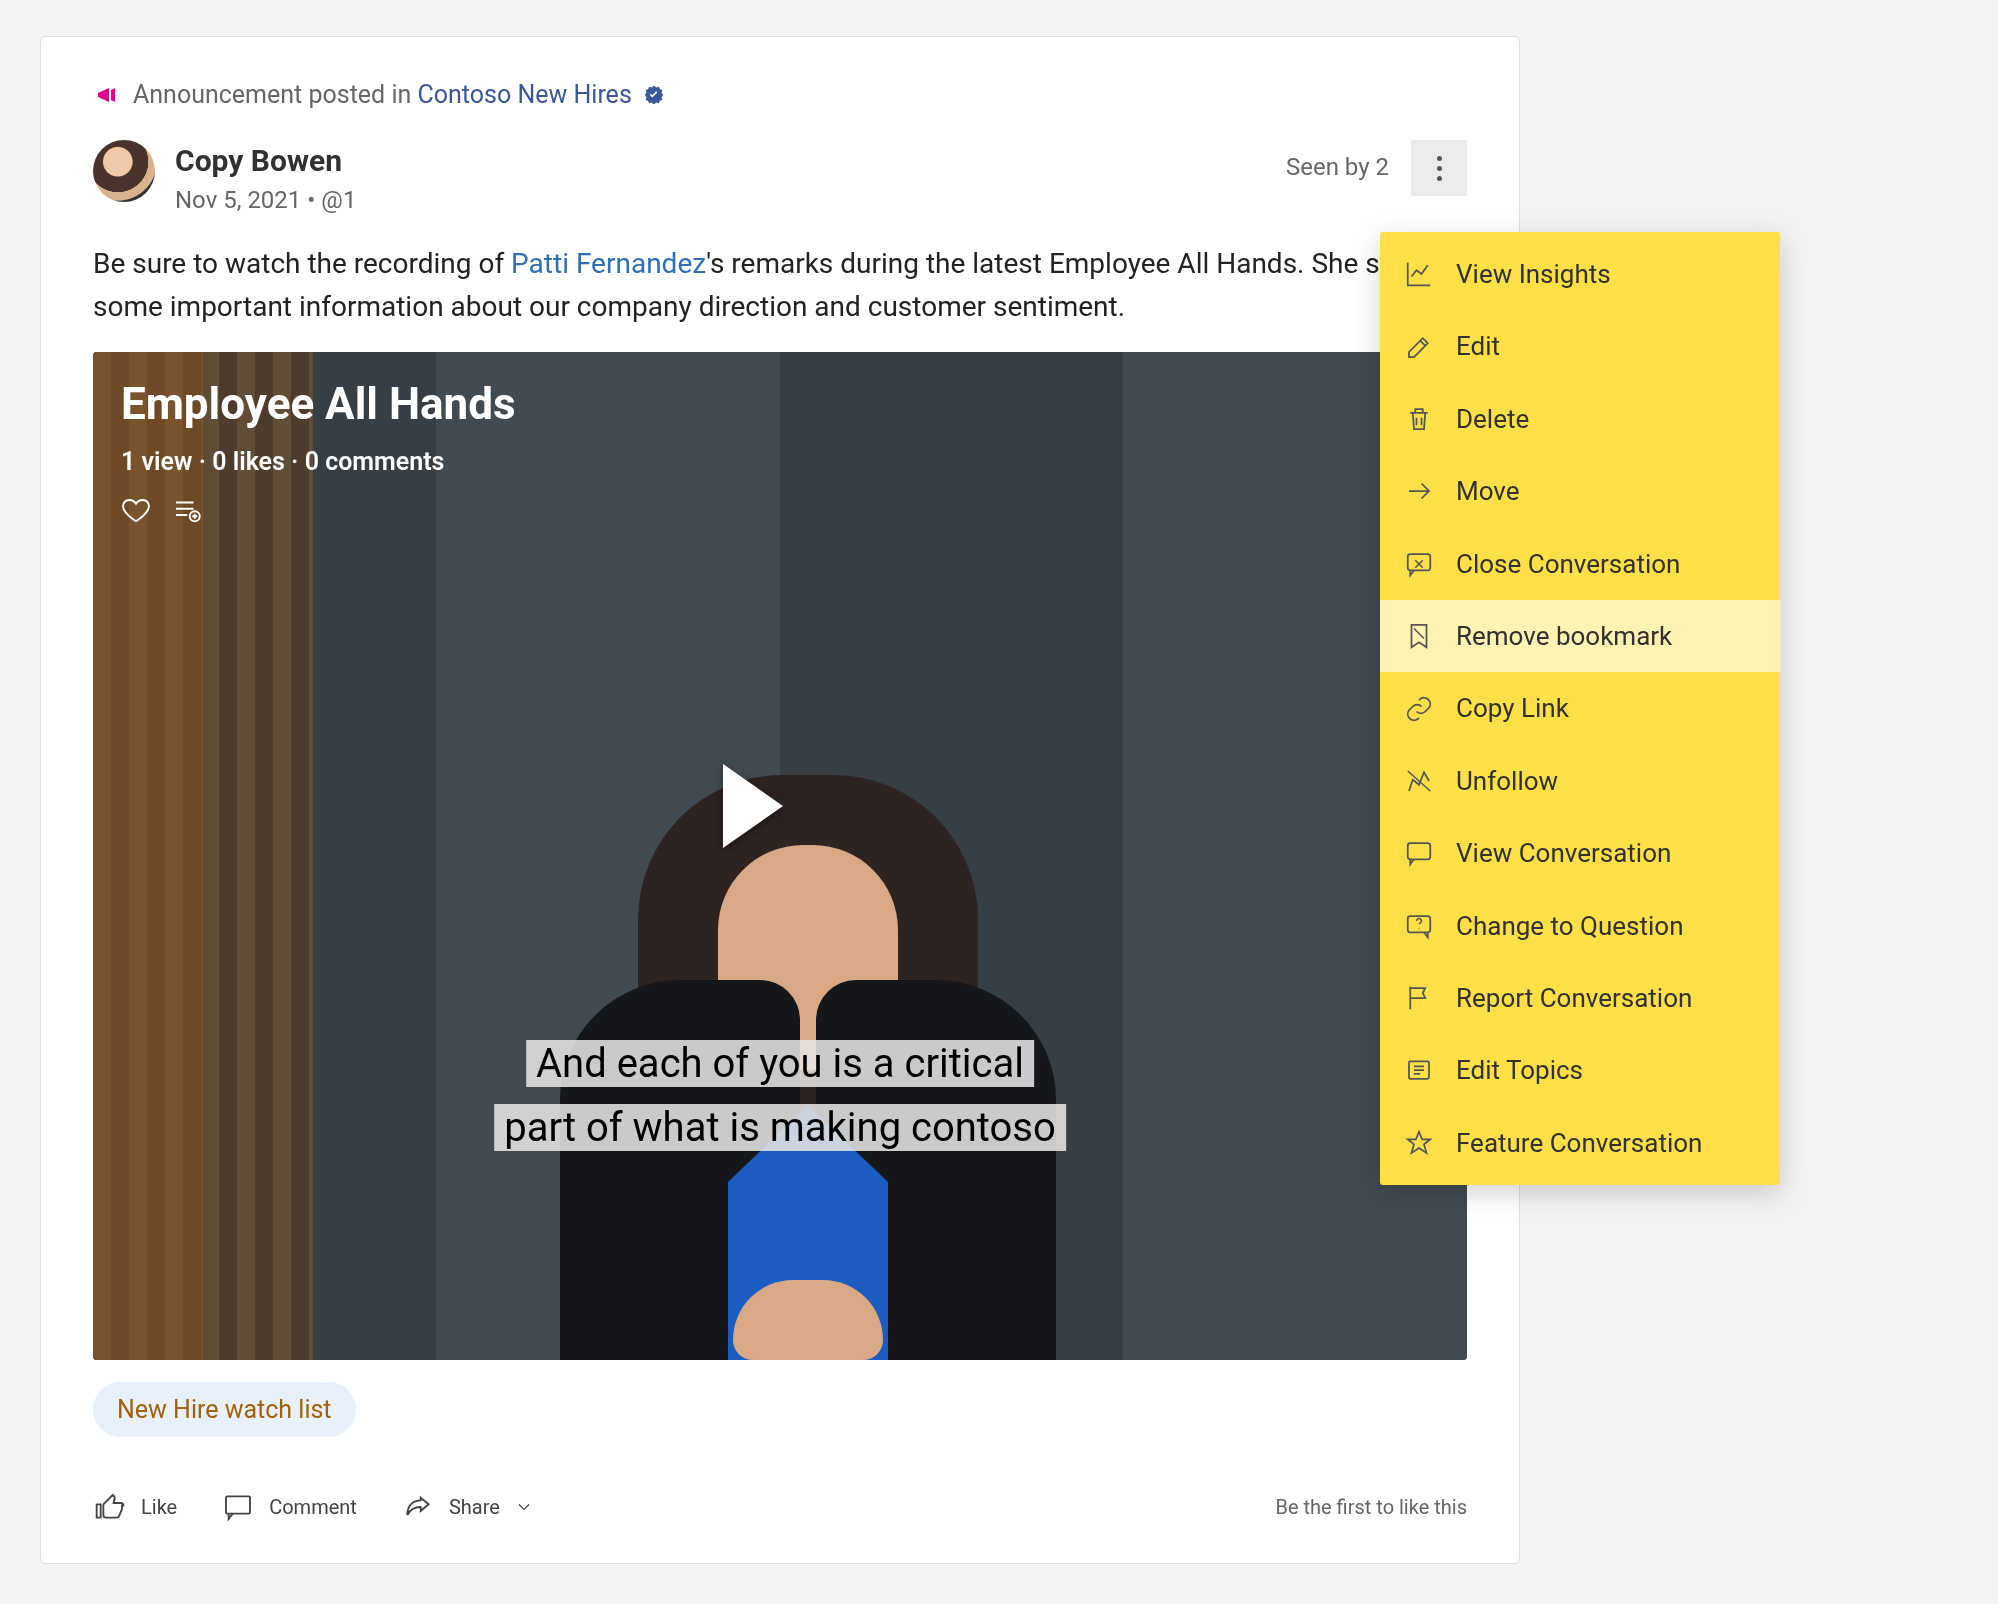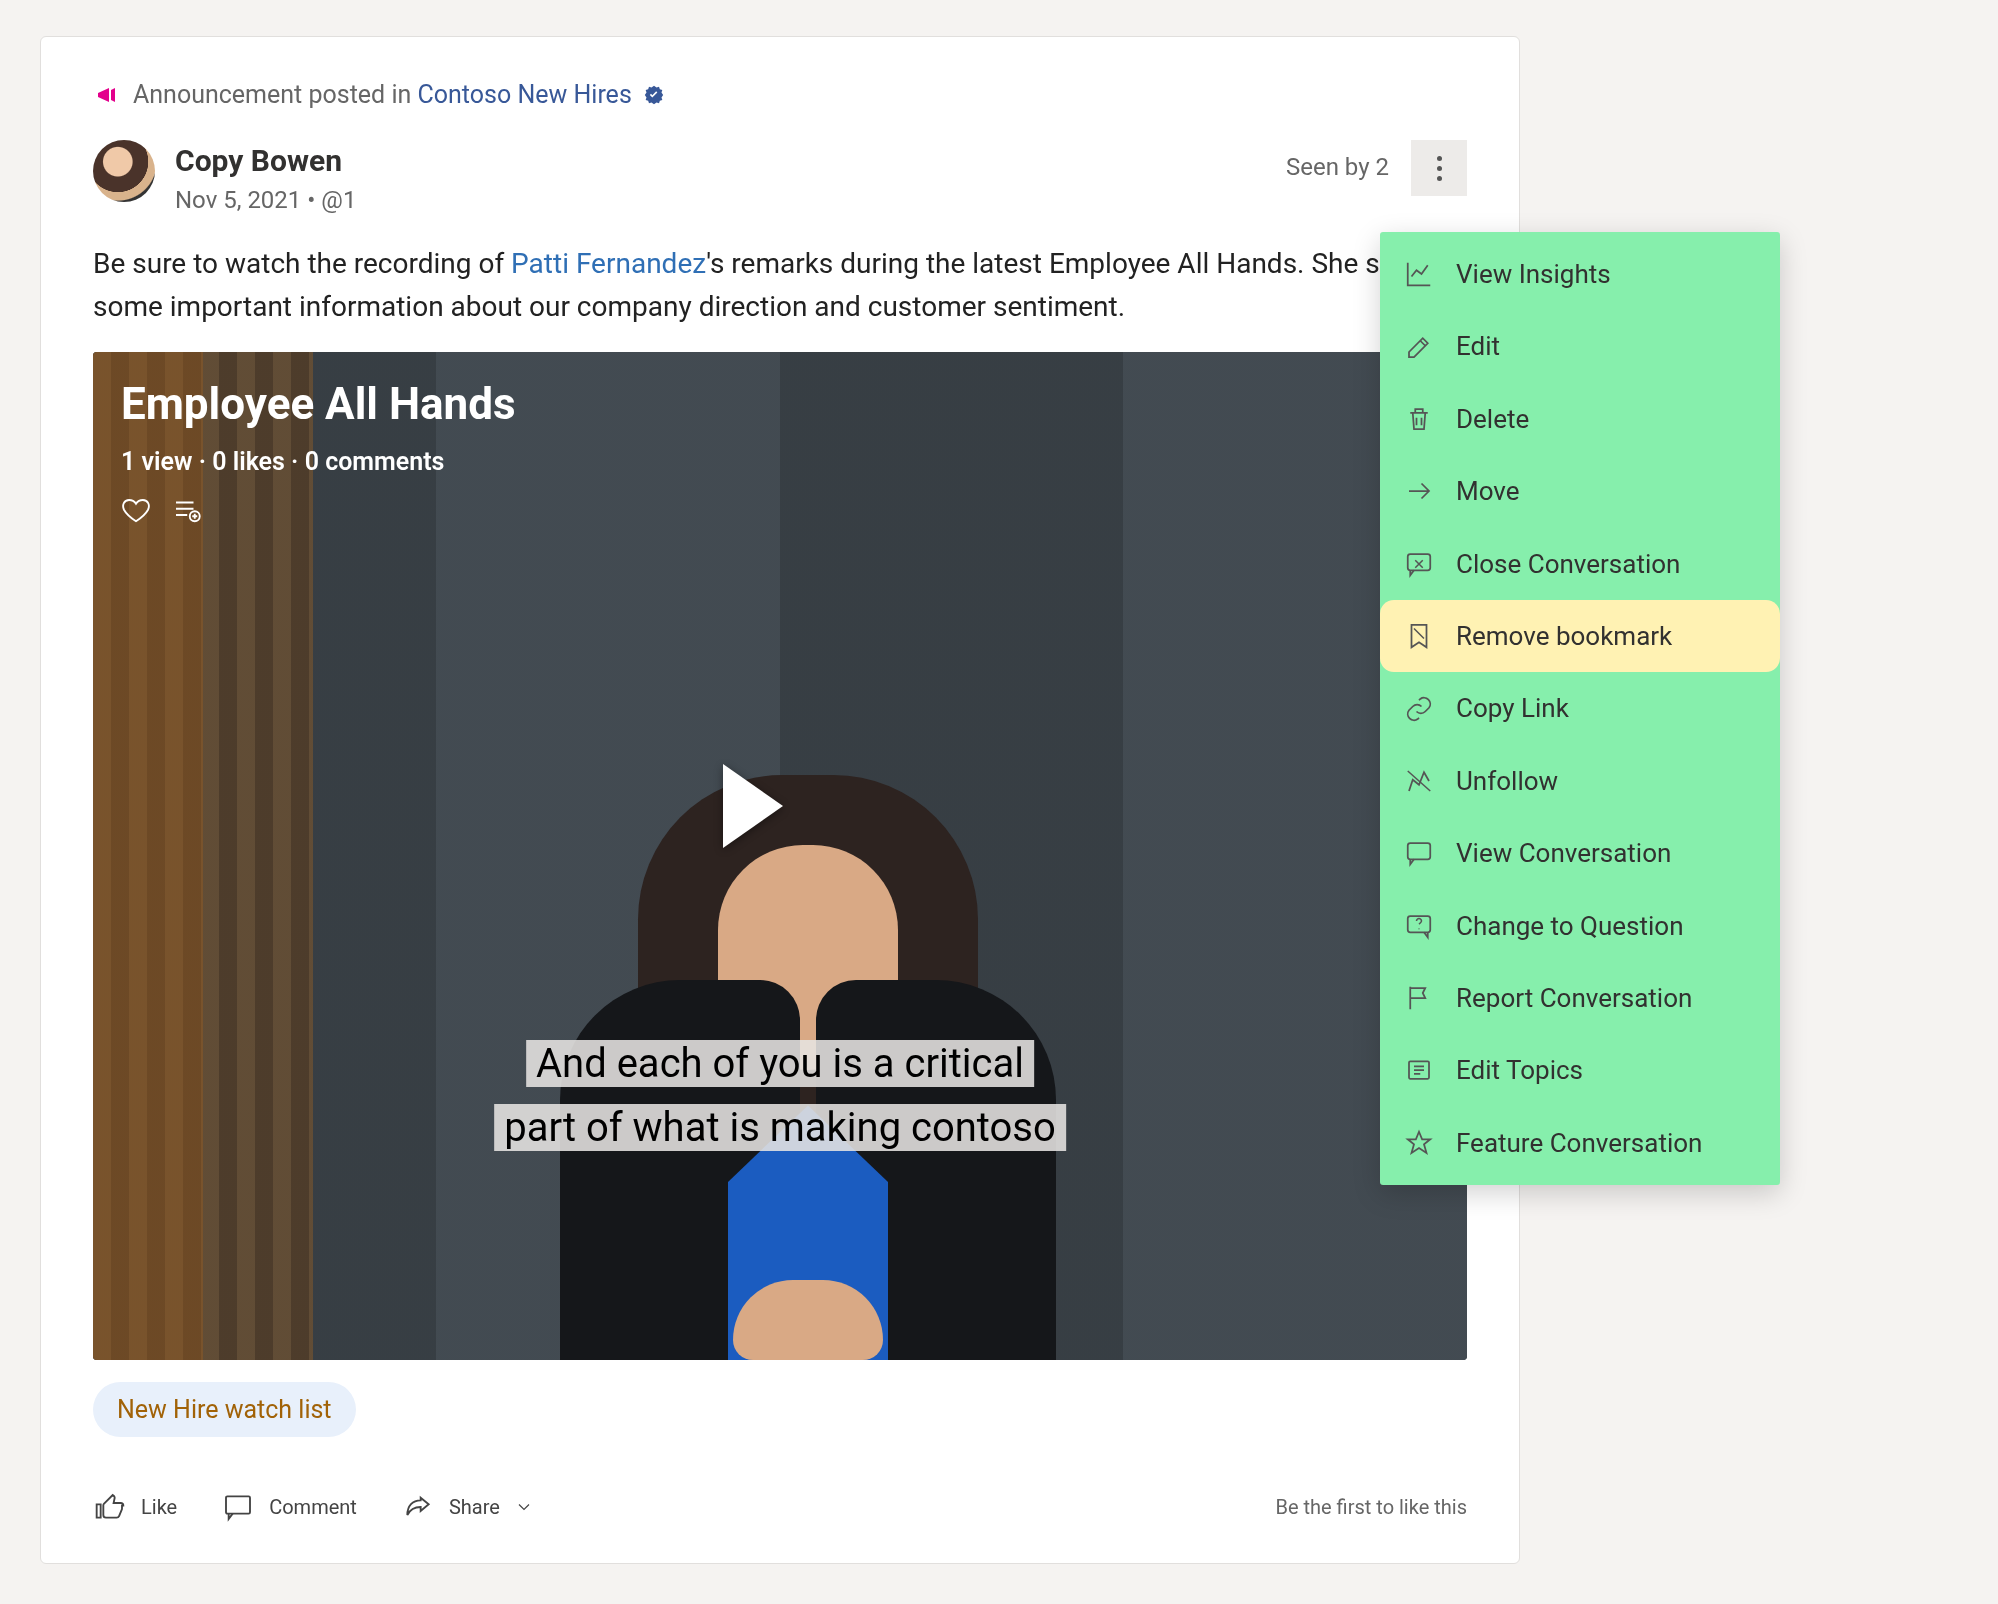--- a/index.html
+++ b/index.html
@@ -137,34 +137,34 @@
   .action svg { width:34px; height:32px; fill:none; stroke:#444; stroke-width:1.4; }
   .actions-spacer { flex:1; }
   .like-prompt { color:#666; }
 
   
   .context-menu {
     position: absolute;
     top: 232px;
     left: 1380px;
     width: 400px;
-    background: #86efac;
+    background: #fde047;
     box-shadow: 0 8px 28px rgba(0,0,0,0.18);
     border-radius: 3px;
     padding: 6px 0;
     z-index: 10;
   }
   .menu-item {
     display:flex; align-items: center; gap: 22px;
     padding: 18px 24px;
     font-size: 26px;
     color: #323130;
     cursor: pointer;
   }
-  .menu-item.highlight { background: #fff2b3; border-radius: 14px; }
+  .menu-item.highlight { background: #fff2b3; }
   .menu-item svg { width: 30px; height: 30px; fill:none; stroke:#555; stroke-width:1.4; flex:none; }
 </style>
 </head>
 <body>
 
 <div class="card">
 
   <div class="announcement-row">
     <svg class="megaphone-icon" viewBox="0 0 24 24">
         <path d="M3 10v4l11 5V5L3 10zm13-3v10l4 2V5l-4 2z"></path>

